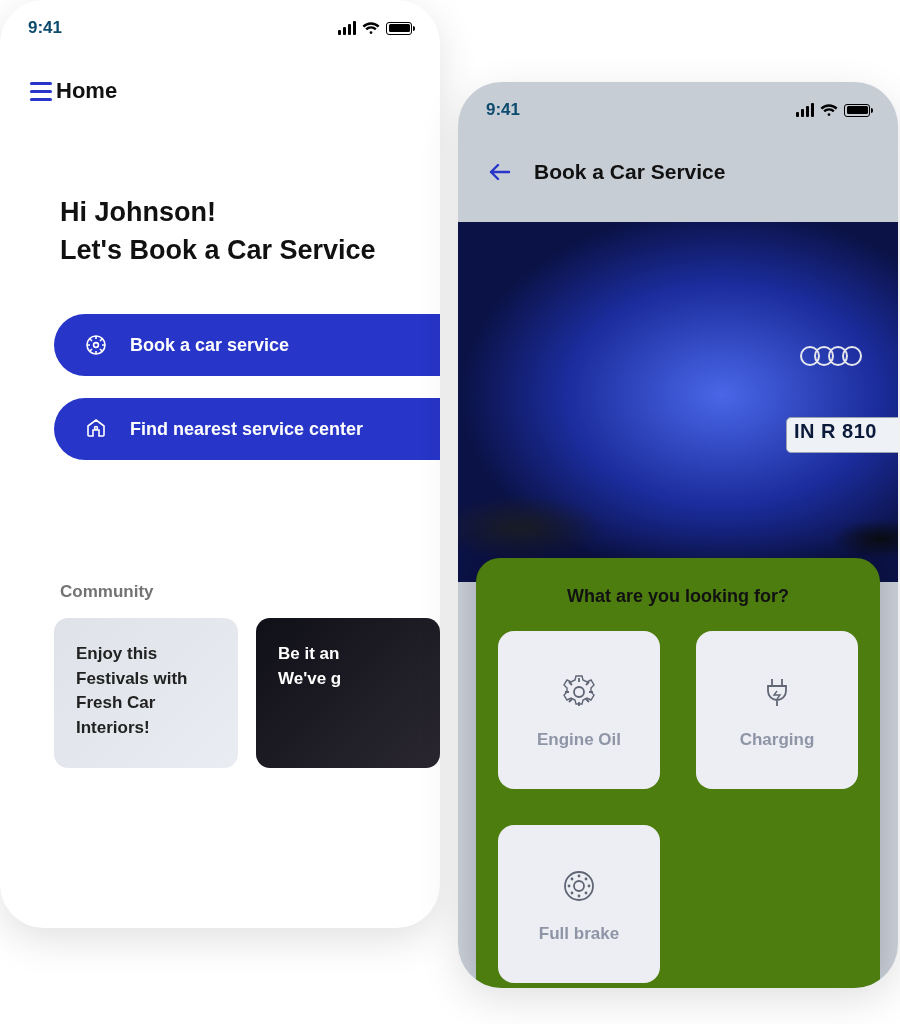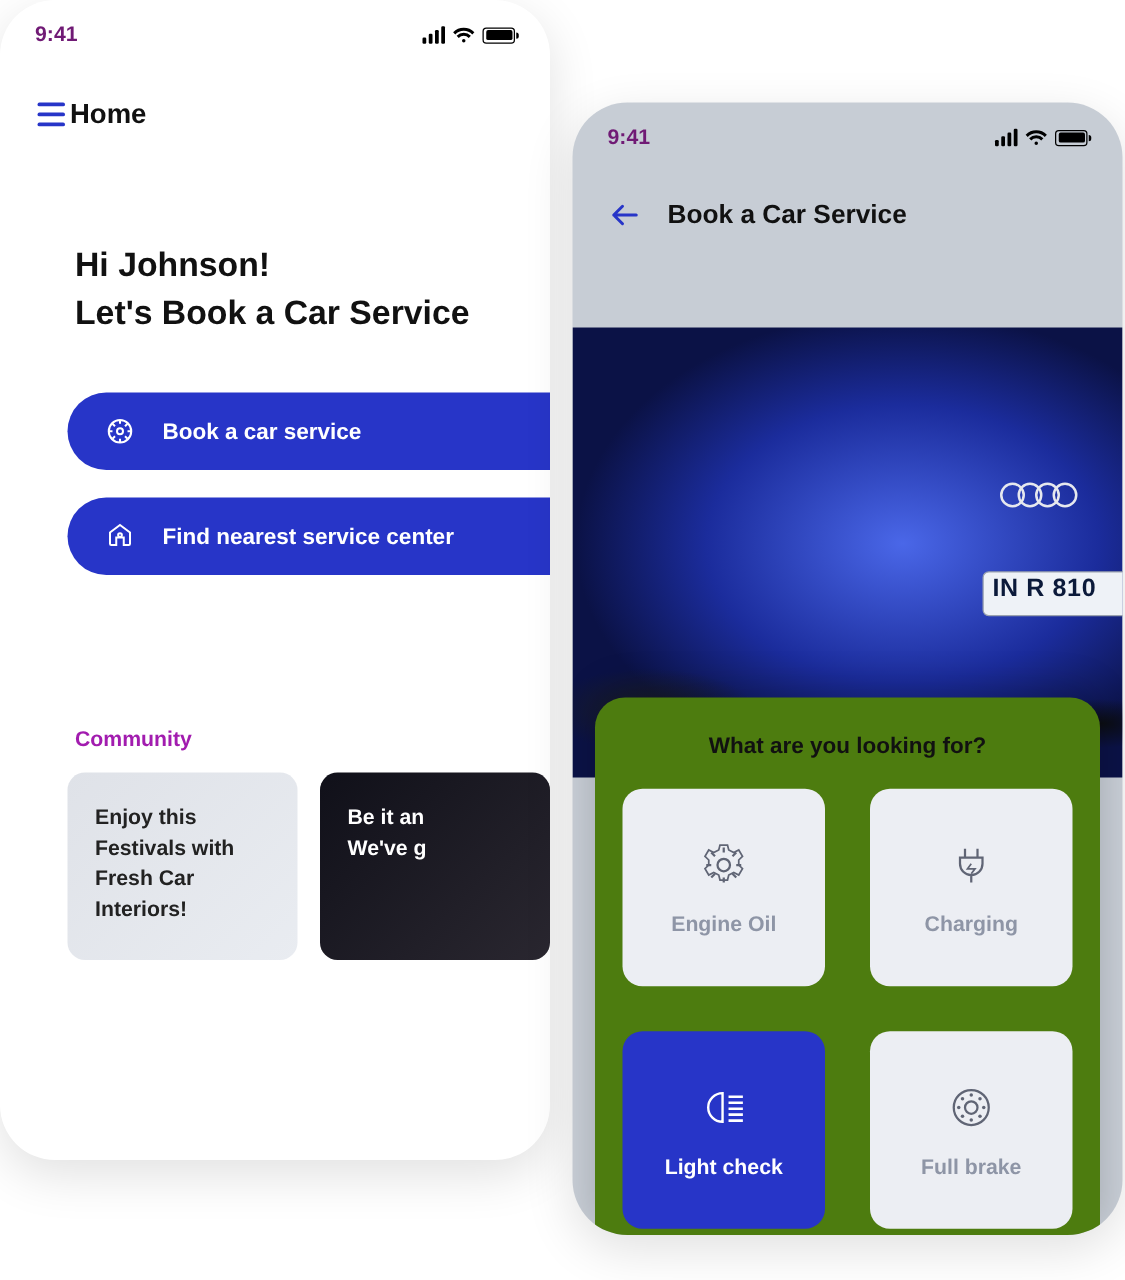--- a/index.html
+++ b/index.html
@@ -23,21 +23,21 @@
     height: 906px;
     background: #c7cdd5;
   }
 
   
   .status-bar {
     position: absolute; top: 0; left: 0; right: 0; height: 56px;
     display: flex; align-items: center; justify-content: space-between;
     padding: 0 28px;
     font-weight: 600; font-size: 17px;
-    color: #701a75;
+    color: #0c4a6e;
     z-index: 5;
   }
   .status-right { display:flex; align-items:center; gap:6px; }
   .bars { display:flex; align-items:flex-end; gap:2px; }
   .bars span { width:3px; background:#000; border-radius:1px; }
   .bars span:nth-child(1){height:5px}.bars span:nth-child(2){height:8px}.bars span:nth-child(3){height:11px}.bars span:nth-child(4){height:14px}
   .battery { width:26px; height:13px; border:1.5px solid #000; border-radius:3px; position:relative; }
   .battery::after { content:""; position:absolute; right:-4px; top:3px; width:2.5px; height:5px; background:#000; border-radius:0 2px 2px 0; }
   .battery .fill { position:absolute; inset:1.5px; background:#000; border-radius:1.5px; }
 
@@ -63,21 +63,21 @@
     height:62px; background:#2735c8; color:#fff;
     border-radius:36px 0 0 36px;
     display:flex; align-items:center; gap:22px; padding-left:30px;
     font-size:18px; font-weight:600;
     cursor:pointer;
   }
   .pill .ico { flex:0 0 24px; height:24px; display:flex; align-items:center; justify-content:center; }
 
   .section-heading {
     position:absolute; top:582px; left:60px;
-    font-size:17px; font-weight:700; color:#a21caf;
+    font-size:17px; font-weight:700; color:#737373;
   }
 
   .community-row {
     position:absolute; top:618px; left:54px; right:0;
     display:flex; gap:18px;border-radius:31px;
   }
   .card {
     width:258px; height:150px; border-radius:14px;
     padding:24px 22px;
     font-size:17px; font-weight:700; line-height:1.45;
@@ -94,21 +94,20 @@
   .back-arrow { color:#2735c8; display:flex; align-items:center; }
   .right-title { font-size:21px; font-weight:700; color:#111; }
 
   .car-img {
     position:absolute; top:140px; left:0; right:0; height:360px;
     background:
       radial-gradient(ellipse 140px 55px at 14% 85%, #1a1d25 0%, transparent 60%),
       radial-gradient(ellipse 70px 28px at 96% 88%, #0b0d12 0%, transparent 70%),
       radial-gradient(ellipse at 60% 48%, #4a67e8 0%, #1b2c9c 42%, #0b1246 70%),
       linear-gradient(#d0d5dc,#c1c7d1);
-    margin-top: 40px;
   }
   .car-img::after {
     content:""; position:absolute; right:-8px; top:195px; width:118px; height:34px;
     background:#eef2f7; border:1px solid #9aa2af; border-radius:5px;
   }
   .plate-text {
     position:absolute; right:-2px; top:198px; width:106px;
     font-family: "Arial Narrow", Arial, sans-serif; font-weight:700;
     font-size:20px; letter-spacing:0.5px; color:#0b1a3a; z-index:2;
   }
@@ -265,29 +264,20 @@
       <div class="opt">
         <span class="oico">
           <svg width="40" height="40" viewBox="0 0 40 40" fill="none" stroke="#606575" stroke-width="1.8">
               <path d="M15 7v7M25 7v7M11 14h18v5a9 9 0 01-9 9 9 9 0 01-9-9v-5zM20 28v6"></path>
               <path d="M20 19l-3 4h6l-3 4" stroke-width="1.4"></path>
             </svg>
         </span>
         <span>Charging</span>
       </div>
 
-      <div class="opt active">
-        <span class="oico">
-          <svg width="46" height="40" viewBox="0 0 46 40" fill="none" stroke="#fff" stroke-width="2">
-              <path d="M22 8a12 12 0 100 24V8z"></path>
-              <path d="M27 11h12M27 16h12M27 21h12M27 26h12M27 31h12" stroke-width="2.2"></path>
-            </svg>
-        </span>
-        <span>Light check</span>
-      </div>
 
       <div class="opt">
         <span class="oico">
           <svg width="40" height="40" viewBox="0 0 40 40" fill="none" stroke="#606575" stroke-width="1.8">
               <circle cx="20" cy="20" r="14"></circle>
               <circle cx="20" cy="20" r="5"></circle>
               <circle cx="20" cy="10" r="1.4" fill="#606575" stroke="none"></circle>
               <circle cx="20" cy="30" r="1.4" fill="#606575" stroke="none"></circle>
               <circle cx="10" cy="20" r="1.4" fill="#606575" stroke="none"></circle>
               <circle cx="30" cy="20" r="1.4" fill="#606575" stroke="none"></circle>

